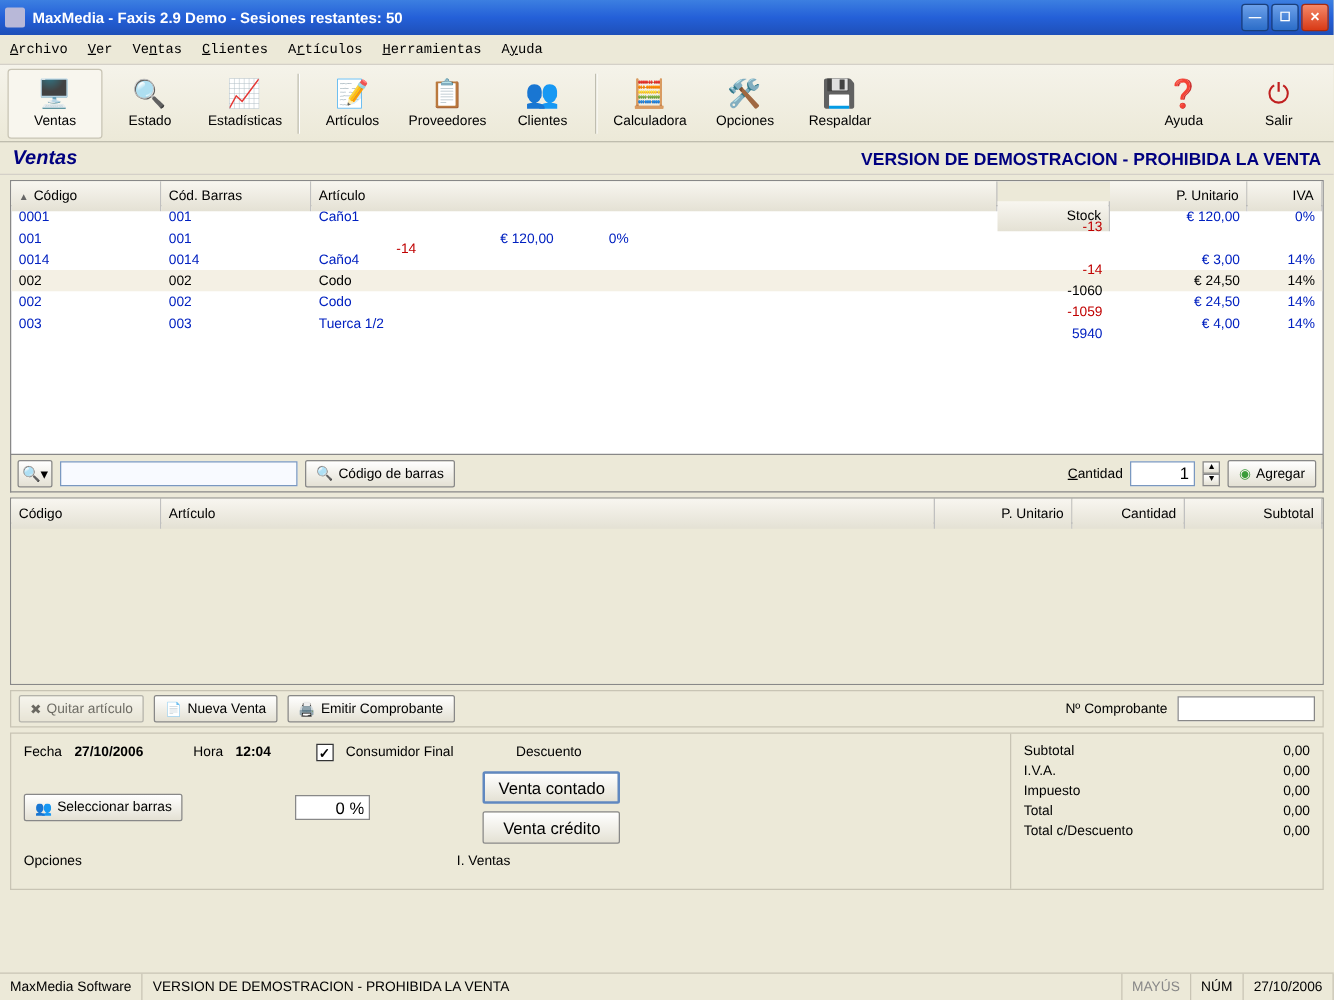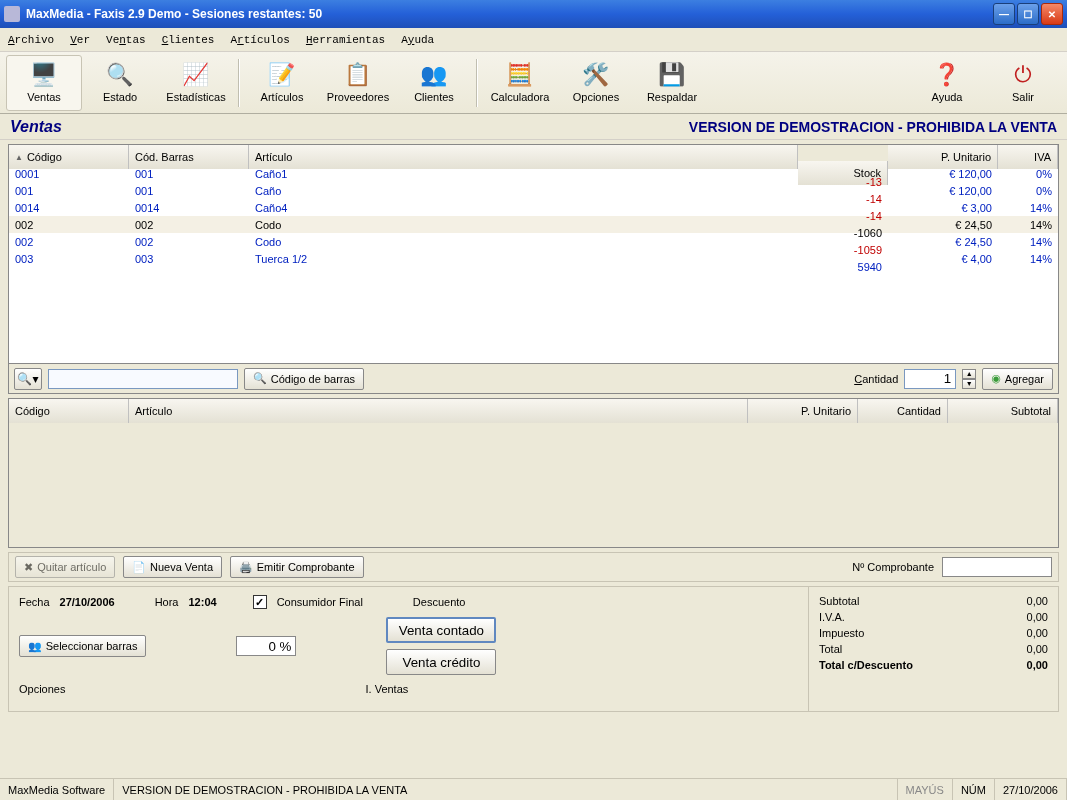--- a/index.html
+++ b/index.html
@@ -69,21 +69,21 @@
 .bottom-grid { display:flex; border:1px solid #c8c4b4; margin-top:4px; }
 .bottom-left { flex:1; padding:8px 10px; position:relative; }
 .bottom-right { width: 250px; border-left: 1px solid #c8c4b4; padding: 6px 10px; }
 .row-line { display:flex; align-items:center; gap:10px; margin-bottom:8px; }
 .chk { width:14px;height:14px;border:1px solid #333; display:inline-flex;align-items:center;justify-content:center;font-size:11px;font-weight:bold; background:#fff;}
 .select { width:220px;height:22px;border:1px solid #888;background:#fff;padding:0 4px;display:flex;align-items:center;justify-content:space-between;cursor:pointer;}
 .disc-input{width:60px;height:20px;border:1px solid #888;text-align:right;padding:0 4px;background:#fff;}
 .big-btn{width:110px;height:26px;border:1px solid #888;background:linear-gradient(to bottom,#fff,#e4e1d4);border-radius:2px;cursor:pointer;}
 .big-btn.pressed{border:2px solid #6088c0;}
 .totals-row{display:flex;justify-content:space-between;padding:2px 0;}
-.totals-row.bold{font-weight:bold;gap:48px;}
+.totals-row.bold{font-weight:normal;gap:48px;}
 
 .statusbar { position:absolute; left:0; right:0; bottom:0; height:22px; border-top:1px solid #c8c4b4; background:#ece9d8; display:flex; align-items:center; font-size:11px; }
 .sb-cell{padding:0 8px;border-right:1px solid #c8c4b4;height:100%;display:flex;align-items:center;}
 .sb-cell.dim{color:#888;}
 </style>
 </head>
 <body>
 
 <div class="titlebar">
   <div class="titlebar-icon"></div>
@@ -175,21 +175,20 @@
           <div class="td col-codigo c-blue">0001</div>
           <div class="td col-barras c-blue">001</div>
           <div class="td col-articulo c-blue">Caño1</div>
           <div class="td r col-stock c-red">-13</div>
           <div class="td r col-punit c-blue">€ 120,00</div>
           <div class="td r col-iva c-blue">0%</div>
         </div>
         <div class="tr">
           <div class="td col-codigo c-blue">001</div>
           <div class="td col-barras c-blue">001</div>
-          <div class="td col-articulo c-blue">Caño</div>
           <div class="td r col-stock c-red">-14</div>
           <div class="td r col-punit c-blue">€ 120,00</div>
           <div class="td r col-iva c-blue">0%</div>
         </div>
         <div class="tr">
           <div class="td col-codigo c-blue">0014</div>
           <div class="td col-barras c-blue">0014</div>
           <div class="td col-articulo c-blue">Caño4</div>
           <div class="td r col-stock c-red">-14</div>
           <div class="td r col-punit c-blue">€ 3,00</div>

